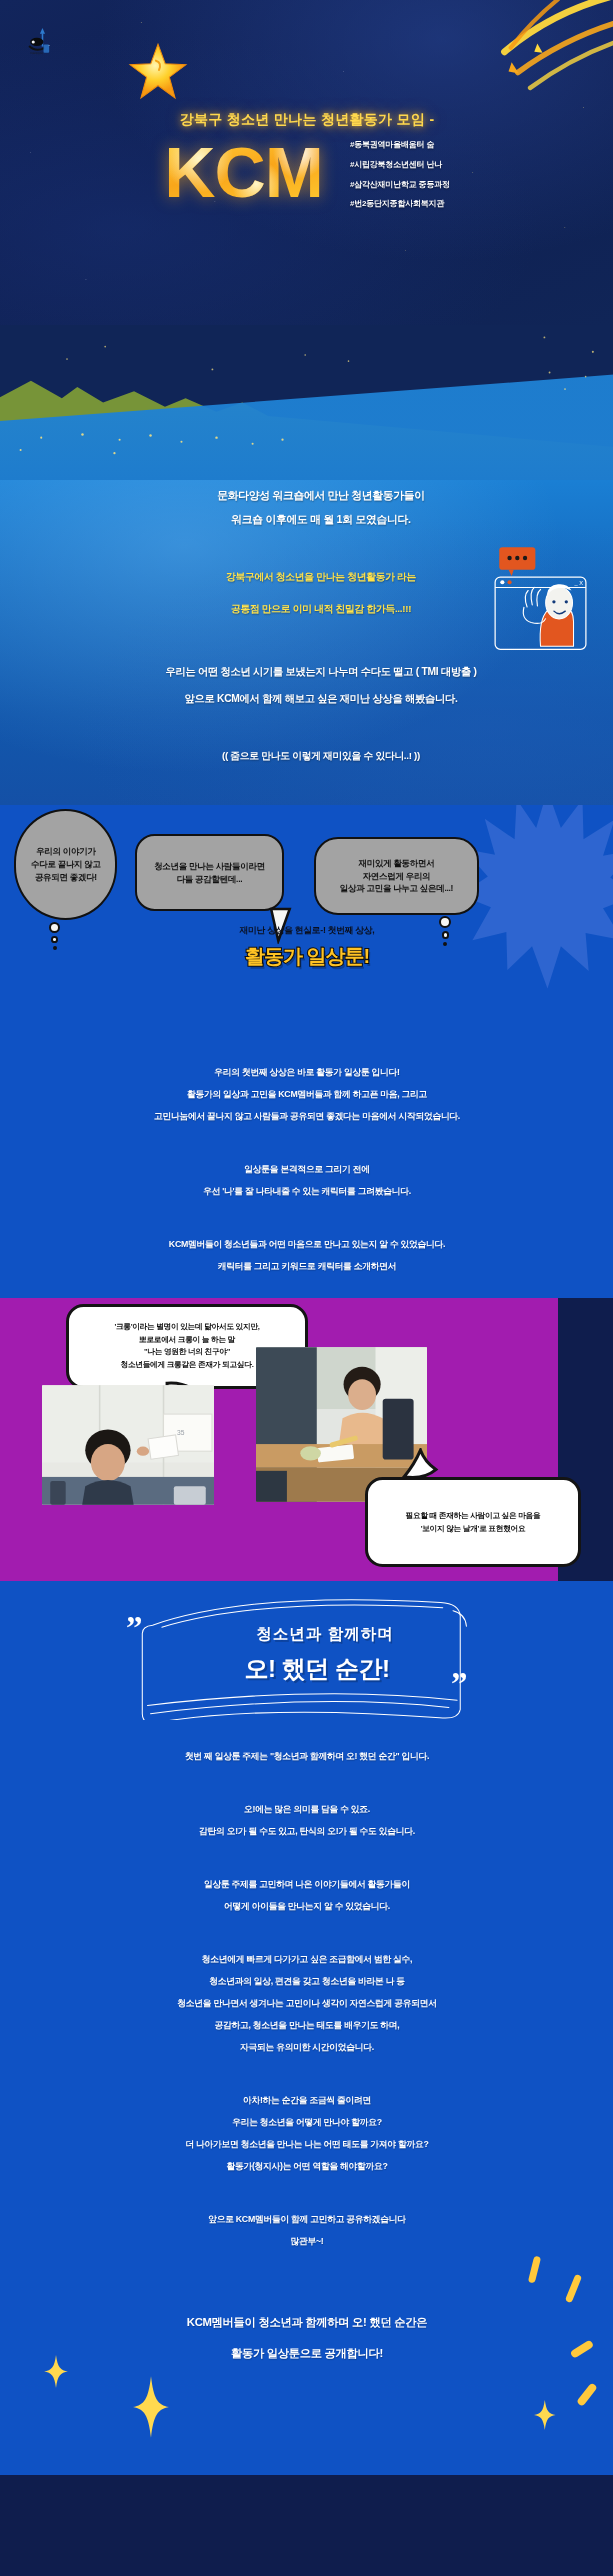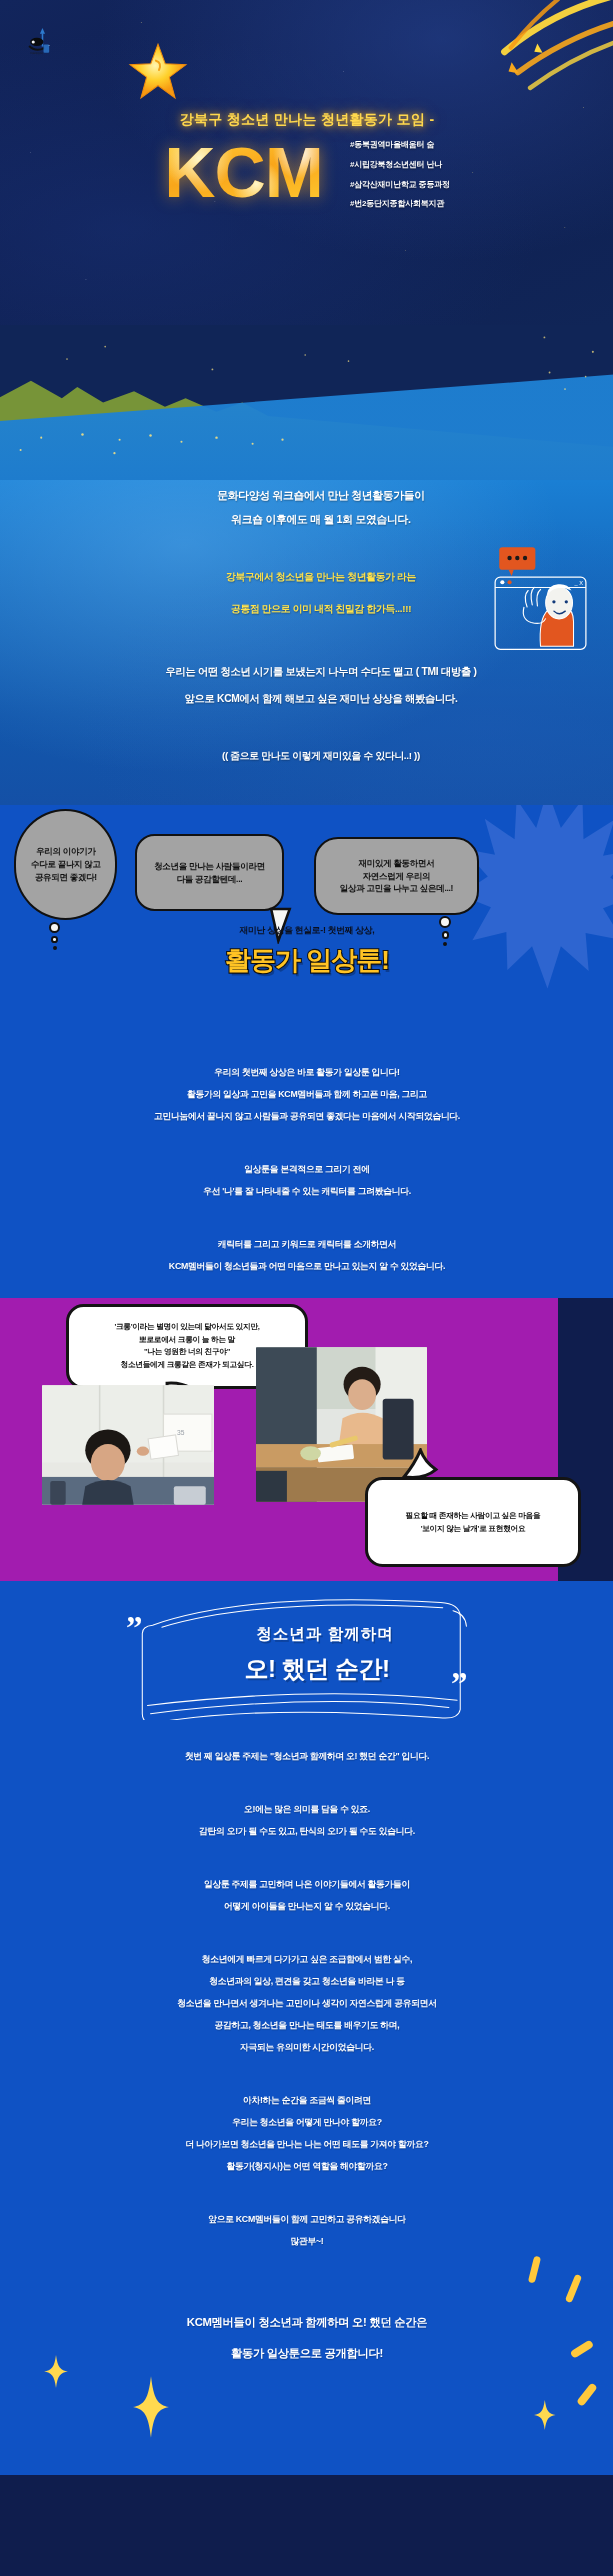--- a/index.html
+++ b/index.html
@@ -103,21 +103,21 @@
   .bub-1{ left:14.4px;  top:4.1px;   width:103px; height:111px; border-radius:50% / 48%; padding:5.2px 3.1px; }
   .bub-2{ left:135px; top:29px;  width:149px; height:77px; border-radius:19.6px; padding:4.1px 7.2px; }
   .bub-3{ left:314px; top:32px;  width:165px; height:78px; border-radius:24px; padding:4.1px 8.2px; }
   .bub-tail{ position:absolute; }
   .dots{ position:absolute; display:flex; flex-direction:column; align-items:center; gap:3.1px; }
   .dots i{ display:block; background:#f7f7f5; border:2.1px solid #111; border-radius:50%; }
 
   .imagine-line{ position:absolute; left:0; right:0; top:120px; text-align:center;
                  font-size:8.8px; font-weight:bold; color:#0a0f1f; letter-spacing:-0.3px; }
   .toon-title{ position:absolute; left:0; right:0; top:138px; text-align:center;
-               font-size:26px; font-weight:bold; color:#ffc324; letter-spacing:-1px;
+               font-size:20px; font-weight:bold; color:#ffc324; letter-spacing:-1px;
                -webkit-text-stroke:2.1px #111; paint-order:stroke fill;
                text-shadow:2.1px 2.6px 0 rgba(0,0,0,.25); }
 
   
   .body-blue{ position:relative; width:614px; background:#0f52c4; }
   .para{ text-align:center; font-weight:bold; color:#fff; letter-spacing:-0.3px;
          font-size:8.8px; line-height:2.5; text-shadow:0.5px 0.5px 1px rgba(0,0,0,.25); }
   .gap-40{ height:20.6px; } .gap-60{ height:31px; } .gap-80{ height:41px; }
 
   
@@ -326,22 +326,22 @@
 
   <section class="body-blue">
     <div class="gap-80"></div>
     <div class="para">우리의 첫번째 상상은 바로 활동가 일상툰 입니다!</div>
     <div class="para">활동가의 일상과 고민을 KCM멤버들과 함께 하고픈 마음, 그리고</div>
     <div class="para">고민나눔에서 끝나지 않고 사람들과 공유되면 좋겠다는 마음에서 시작되었습니다.</div>
     <div class="gap-60"></div>
     <div class="para">일상툰을 본격적으로 그리기 전에</div>
     <div class="para">우선 '나'를 잘 나타내줄 수 있는 캐릭터를 그려봤습니다.</div>
     <div class="gap-60"></div>
+    <div class="para">KCM멤버들이 청소년들과 어떤 마음으로 만나고 있는지 알 수 있었습니다.</div>
     <div class="para">캐릭터를 그리고 키워드로 캐릭터를 소개하면서</div>
-    <div class="para">KCM멤버들이 청소년들과 어떤 마음으로 만나고 있는지 알 수 있었습니다.</div>
     <div class="gap-40"></div>
   </section>
 
   <section class="photo-area">
 
     <div class="speech sp-1">
       <span>'크롱'이라는 별명이 있는데 닮아서도 있지만,<br>뽀로로에서 크롱이 늘 하는 말<br>"나는 영원한 너의 친구야"<br>청소년들에게 크롱같은 존재가 되고싶다.</span>
     </div>
     <svg class="bub-tail" style="left:162px; top:82px;" width="46" height="36" viewBox="0 0 90 70">
       <path d="M10 6 q28 -2 46 10 q-18 18 -2 44 q-30 -12 -44 -46 Z" fill="#fff" stroke="#141414" stroke-width="6"></path>

